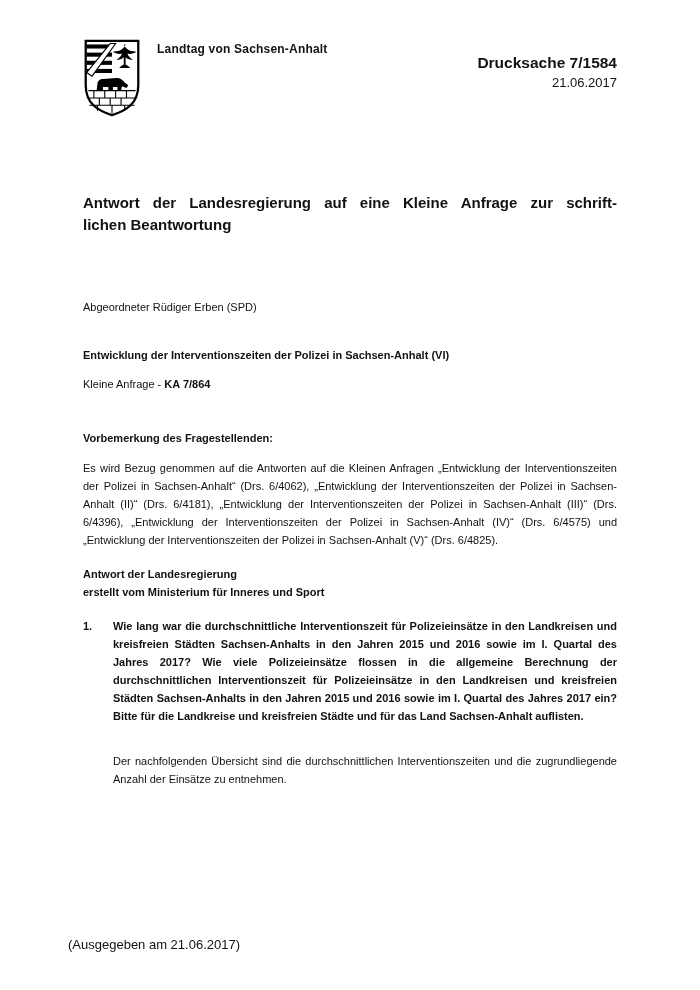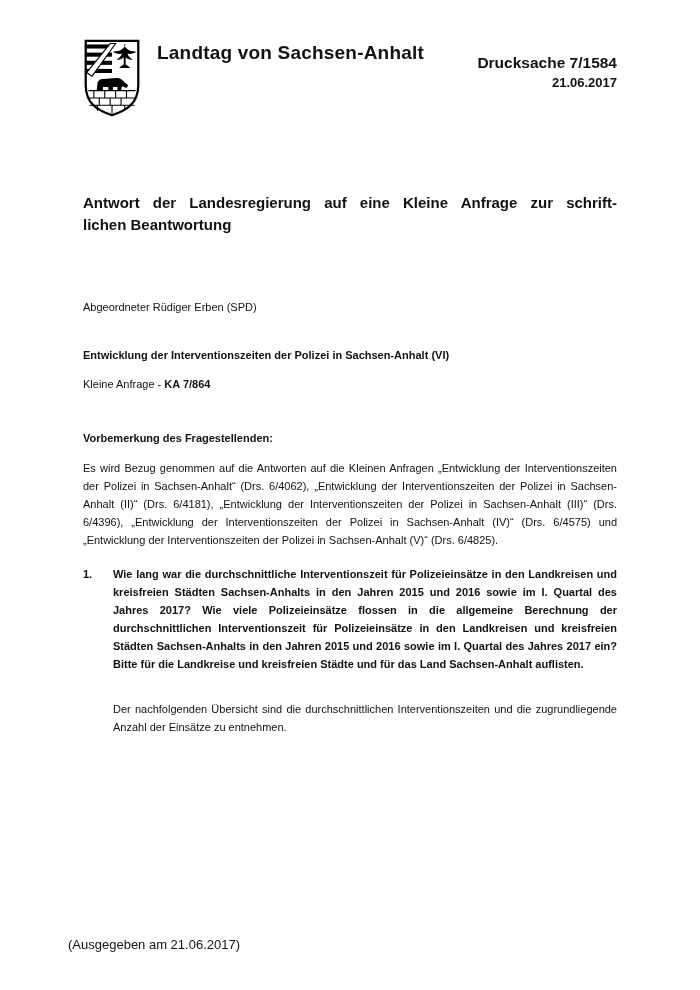--- a/index.html
+++ b/index.html
@@ -11,24 +11,24 @@
     position: relative;
     font-family: "Liberation Sans", sans-serif;
     color: #121212;
     padding: 38px 83px 0 83px;
     overflow: hidden;
   }
   
   .doc-header { display: flex; justify-content: space-between; align-items: flex-start; }
   .header-left { display: flex; align-items: flex-start; gap: 16px; }
   .coat { width: 58px; height: 80px; flex: 0 0 58px; }
-  .inst { font-weight: bold; font-size: 19px; margin-top: 4px; letter-spacing: 0.2px; }
+  .inst { font-weight: bold; font-size: 12px; margin-top: 4px; letter-spacing: 0.2px; }
   .header-right { text-align: right; margin-top: 16px; }
   .doc-number { font-weight: bold; font-size: 15.5px; }
-  .doc-date { font-weight: bold; font-size: 13px; margin-top: 3px; }
+  .doc-date { font-weight: normal; font-size: 13px; margin-top: 3px; }
   
   .title { margin-top: 74px; font-size: 15px; font-weight: bold; line-height: 1.45; }
   .title-line1 { text-align: justify; text-align-last: justify; }
   
   .body-text { font-size: 11px; line-height: 18px; }
   .author { margin-top: 62px; }
   .subject { margin-top: 30px; font-weight: bold; }
   .request-line { margin-top: 11px; }
   .request-number { font-weight: bold; }
   .prelim-heading { margin-top: 36px; font-weight: bold; }
@@ -82,20 +82,24 @@
   <div class="body-text subject">Entwicklung der Interventionszeiten der Polizei in Sachsen-Anhalt (VI)</div>
 
   <div class="body-text request-line">
     <span>Kleine Anfrage - </span><span class="request-number">KA 7/864</span>
   </div>
 
   <div class="body-text prelim-heading">Vorbemerkung des Fragestellenden:</div>
 
   <div class="body-text prelim-body">Es wird Bezug genommen auf die Antworten auf die Kleinen Anfragen „Entwicklung der Interventionszeiten der Polizei in Sachsen-Anhalt“ (Drs. 6/4062), „Entwicklung der Interventionszeiten der Polizei in Sachsen-Anhalt (II)“ (Drs. 6/4181), „Entwicklung der Interventionszeiten der Polizei in Sachsen-Anhalt (III)“ (Drs. 6/4396), „Entwicklung der Interventionszeiten der Polizei in Sachsen-Anhalt (IV)“ (Drs. 6/4575) und „Entwicklung der Interventionszeiten der Polizei in Sachsen-Anhalt (V)“ (Drs. 6/4825).</div>
 
+  <div class="body-text answer-heading">
+    <div>Antwort der Landesregierung</div>
+    <div>erstellt vom Ministerium für Inneres und Sport</div>
+  </div>
 
 
   <div class="body-text question">
     <div class="q-num">1.</div>
     <div class="q-text">Wie lang war die durchschnittliche Interventionszeit für Polizeieinsätze in den Landkreisen und kreisfreien Städten Sachsen-Anhalts in den Jahren 2015 und 2016 sowie im I. Quartal des Jahres 2017? Wie viele Polizeieinsätze flossen in die allgemeine Berechnung der durchschnittlichen Interventionszeit für Polizeieinsätze in den Landkreisen und kreisfreien Städten Sachsen-Anhalts in den Jahren 2015 und 2016 sowie im I. Quartal des Jahres 2017 ein? Bitte für die Landkreise und kreisfreien Städte und für das Land Sachsen-Anhalt auflisten.</div>
   </div>
 
   <div class="body-text q-answer">Der nachfolgenden Übersicht sind die durchschnittlichen Interventionszeiten und die zugrundliegende Anzahl der Einsätze zu entnehmen.</div>
 
   <div class="footer">(Ausgegeben am 21.06.2017)</div>

